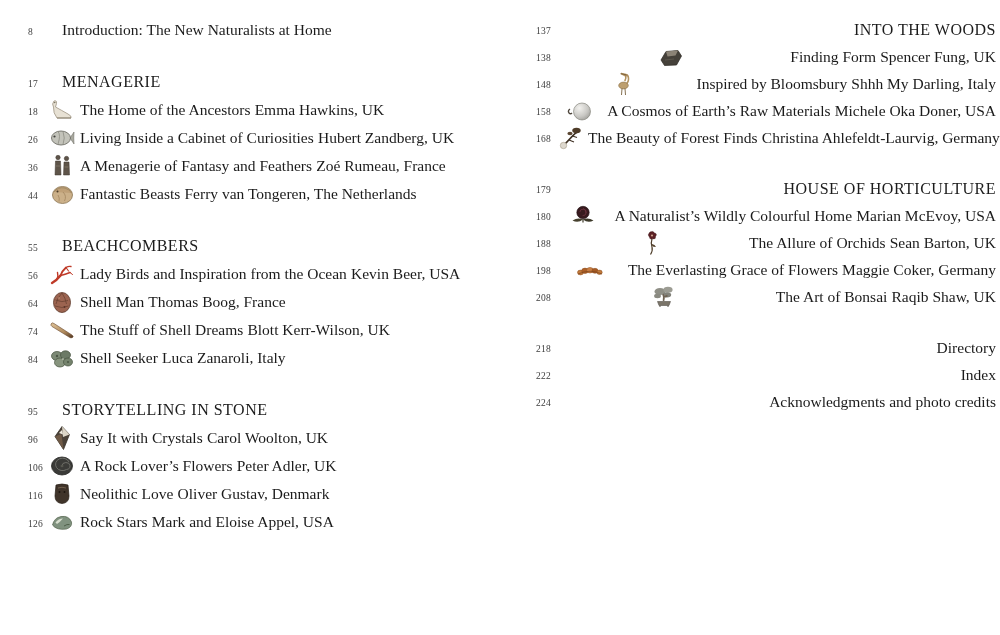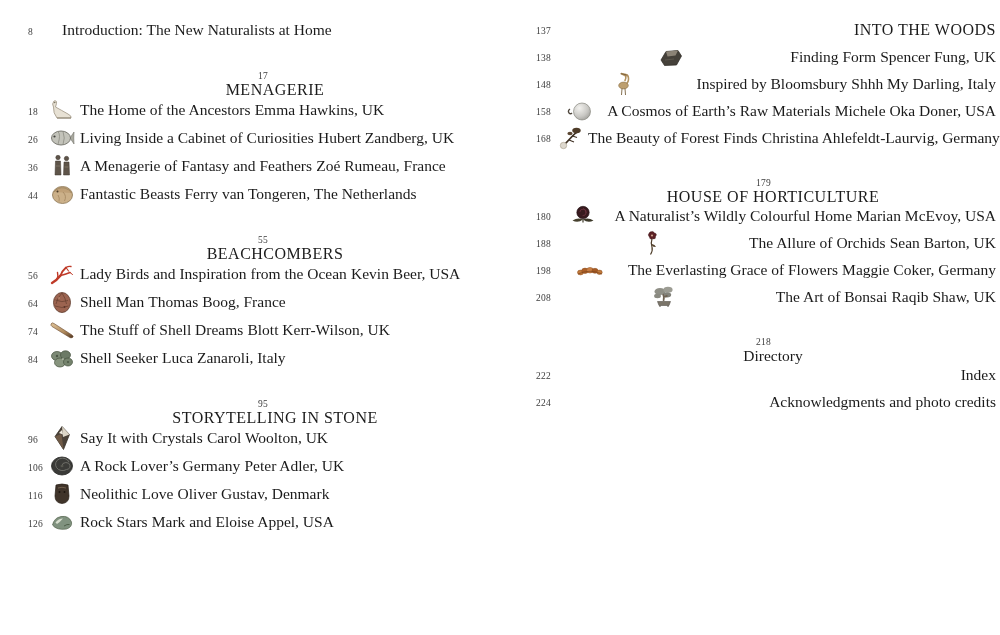--- a/index.html
+++ b/index.html
@@ -10,21 +10,21 @@
     color: #1b1b1b;
     overflow: hidden;
     position: relative;
   }
   .col { position: absolute; top: 16px; }
   .col-left  { left: 28px;  width: 480px; }
   .col-right { left: 536px; width: 460px; }
 
   .row { display: flex; align-items: center; height: 28px; }
   .col-right .row { height: 27px; justify-content: space-between; }
-  .row.gap { margin-top: 24px; flex-direction: column; }
+  .row.gap { margin-top: 24px; }
   .col-right .row.gap { }
 
   .num {
     width: 20px; flex: none;
     font-size: 9.5px; color: #3c3c3c;
     padding-top: 3px; letter-spacing: 0.3px;
   }
   .icon-box {
     width: 28px; flex: none;
     display: flex; align-items: center; justify-content: center;
@@ -197,21 +197,21 @@
 
   <div class="row entry">
     <span class="num">106</span>
     <span class="icon-box">
       <svg width="26" height="22" viewBox="0 0 26 22">
           <ellipse cx="13" cy="11" rx="10.5" ry="9" fill="#3b3b38" stroke="#232321" stroke-width="0.8"></ellipse>
           <path d="M13 11 a4 3.5 0 1 1 4.5 3.5 a7 6.2 0 1 1 2.5 -7.5" fill="none" stroke="#6e6e68" stroke-width="1"></path>
           <ellipse cx="13" cy="11" rx="1.5" ry="1.2" fill="#57574f"></ellipse>
         </svg>
     </span>
-    <span class="text"><span>A Rock Lover’s Germany</span><span class="author">Peter Adler, UK</span></span>
+    <span class="text"><span>A Rock Lover’s Flowers</span><span class="author">Peter Adler, UK</span></span>
   </div>
 
   <div class="row entry">
     <span class="num">116</span>
     <span class="icon-box">
       <svg width="20" height="24" viewBox="0 0 20 24">
           <path d="M4 3 Q10 1 16 3 L17 14 Q17 21 10 21.5 Q3 21 3 14 Z" fill="#40342a" stroke="#251c14" stroke-width="0.7"></path>
           <path d="M6 6 Q10 4.5 14 6" stroke="#72614f" fill="none" stroke-width="1"></path>
           <circle cx="7.5" cy="10" r="1" fill="#1e150f"></circle>
           <circle cx="12.5" cy="10" r="1" fill="#1e150f"></circle>

